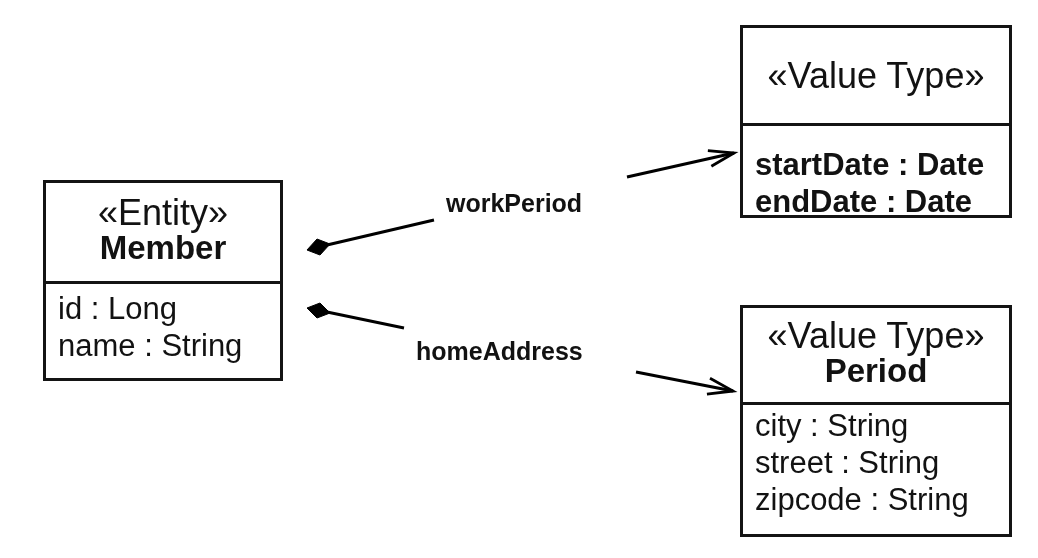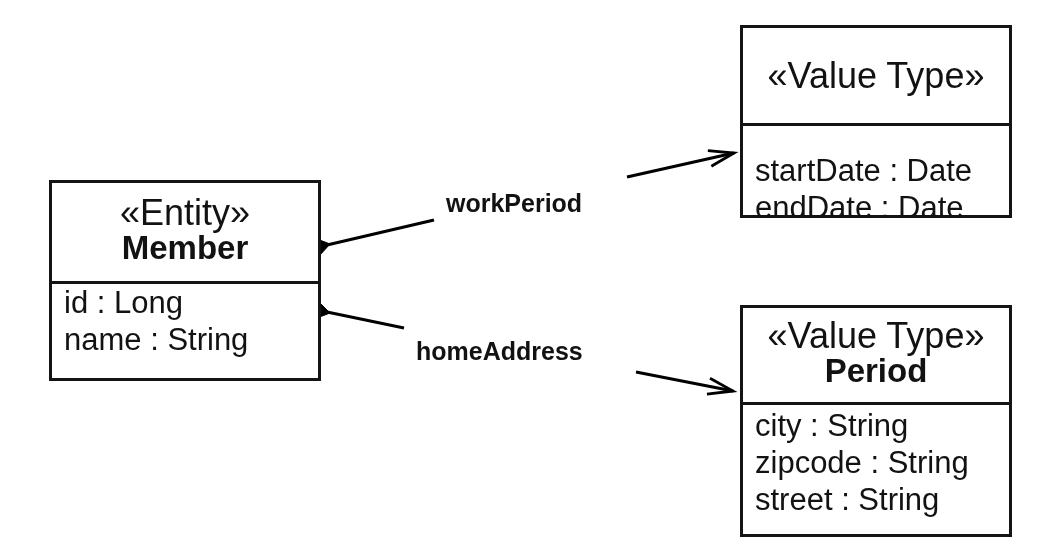--- a/index.html
+++ b/index.html
@@ -53,27 +53,27 @@
   .uml-attrs {
     box-sizing: border-box;
     font-size: 31px;
     line-height: 37px;
     padding-left: 12px;
     padding-right: 8px;
   }
   .attr-row { white-space: nowrap; }
 
   
-  .box-member  { left: 49px;  top: 180px; width: 272px; height: 201px; }
+  .box-member  { left: 43px;  top: 180px; width: 240px; height: 201px; }
   .box-member  .uml-header { height: 101px; }
-  .box-member  .uml-attrs  { }
+  .box-member  .uml-attrs  { padding-top: 6px; }
 
   .box-period  { left: 740px; top: 25px;  width: 272px; height: 193px; }
   .box-period  .uml-header { height: 98px; }
-  .box-period  .uml-attrs  { padding-top: 26px; }
+  .box-period  .uml-attrs  { padding-top: 20px; font-weight: bold; }
 
   .box-address { left: 740px; top: 305px; width: 272px; height: 232px; }
   .box-address .uml-header { height: 97px; }
   .box-address .uml-attrs  { padding-top: 2px; }
 
   .rel-label {
     position: absolute;
     font-size: 25px;
     line-height: 34px;
     font-weight: bold;
@@ -124,21 +124,21 @@
     </div>
   </div>
 
   <div class="uml-class box-address">
     <div class="uml-header">
       <div class="stereotype">«Value Type»</div>
       <div class="class-name">Period</div>
     </div>
     <div class="uml-attrs">
       <div class="attr-row">city : String</div>
+      <div class="attr-row">street : String</div>
       <div class="attr-row">zipcode : String</div>
-      <div class="attr-row">street : String</div>
     </div>
   </div>
 
   <div class="rel-label label-workperiod">workPeriod</div>
   <div class="rel-label label-homeaddress">homeAddress</div>
 
 </div>
 
 </body></html>

